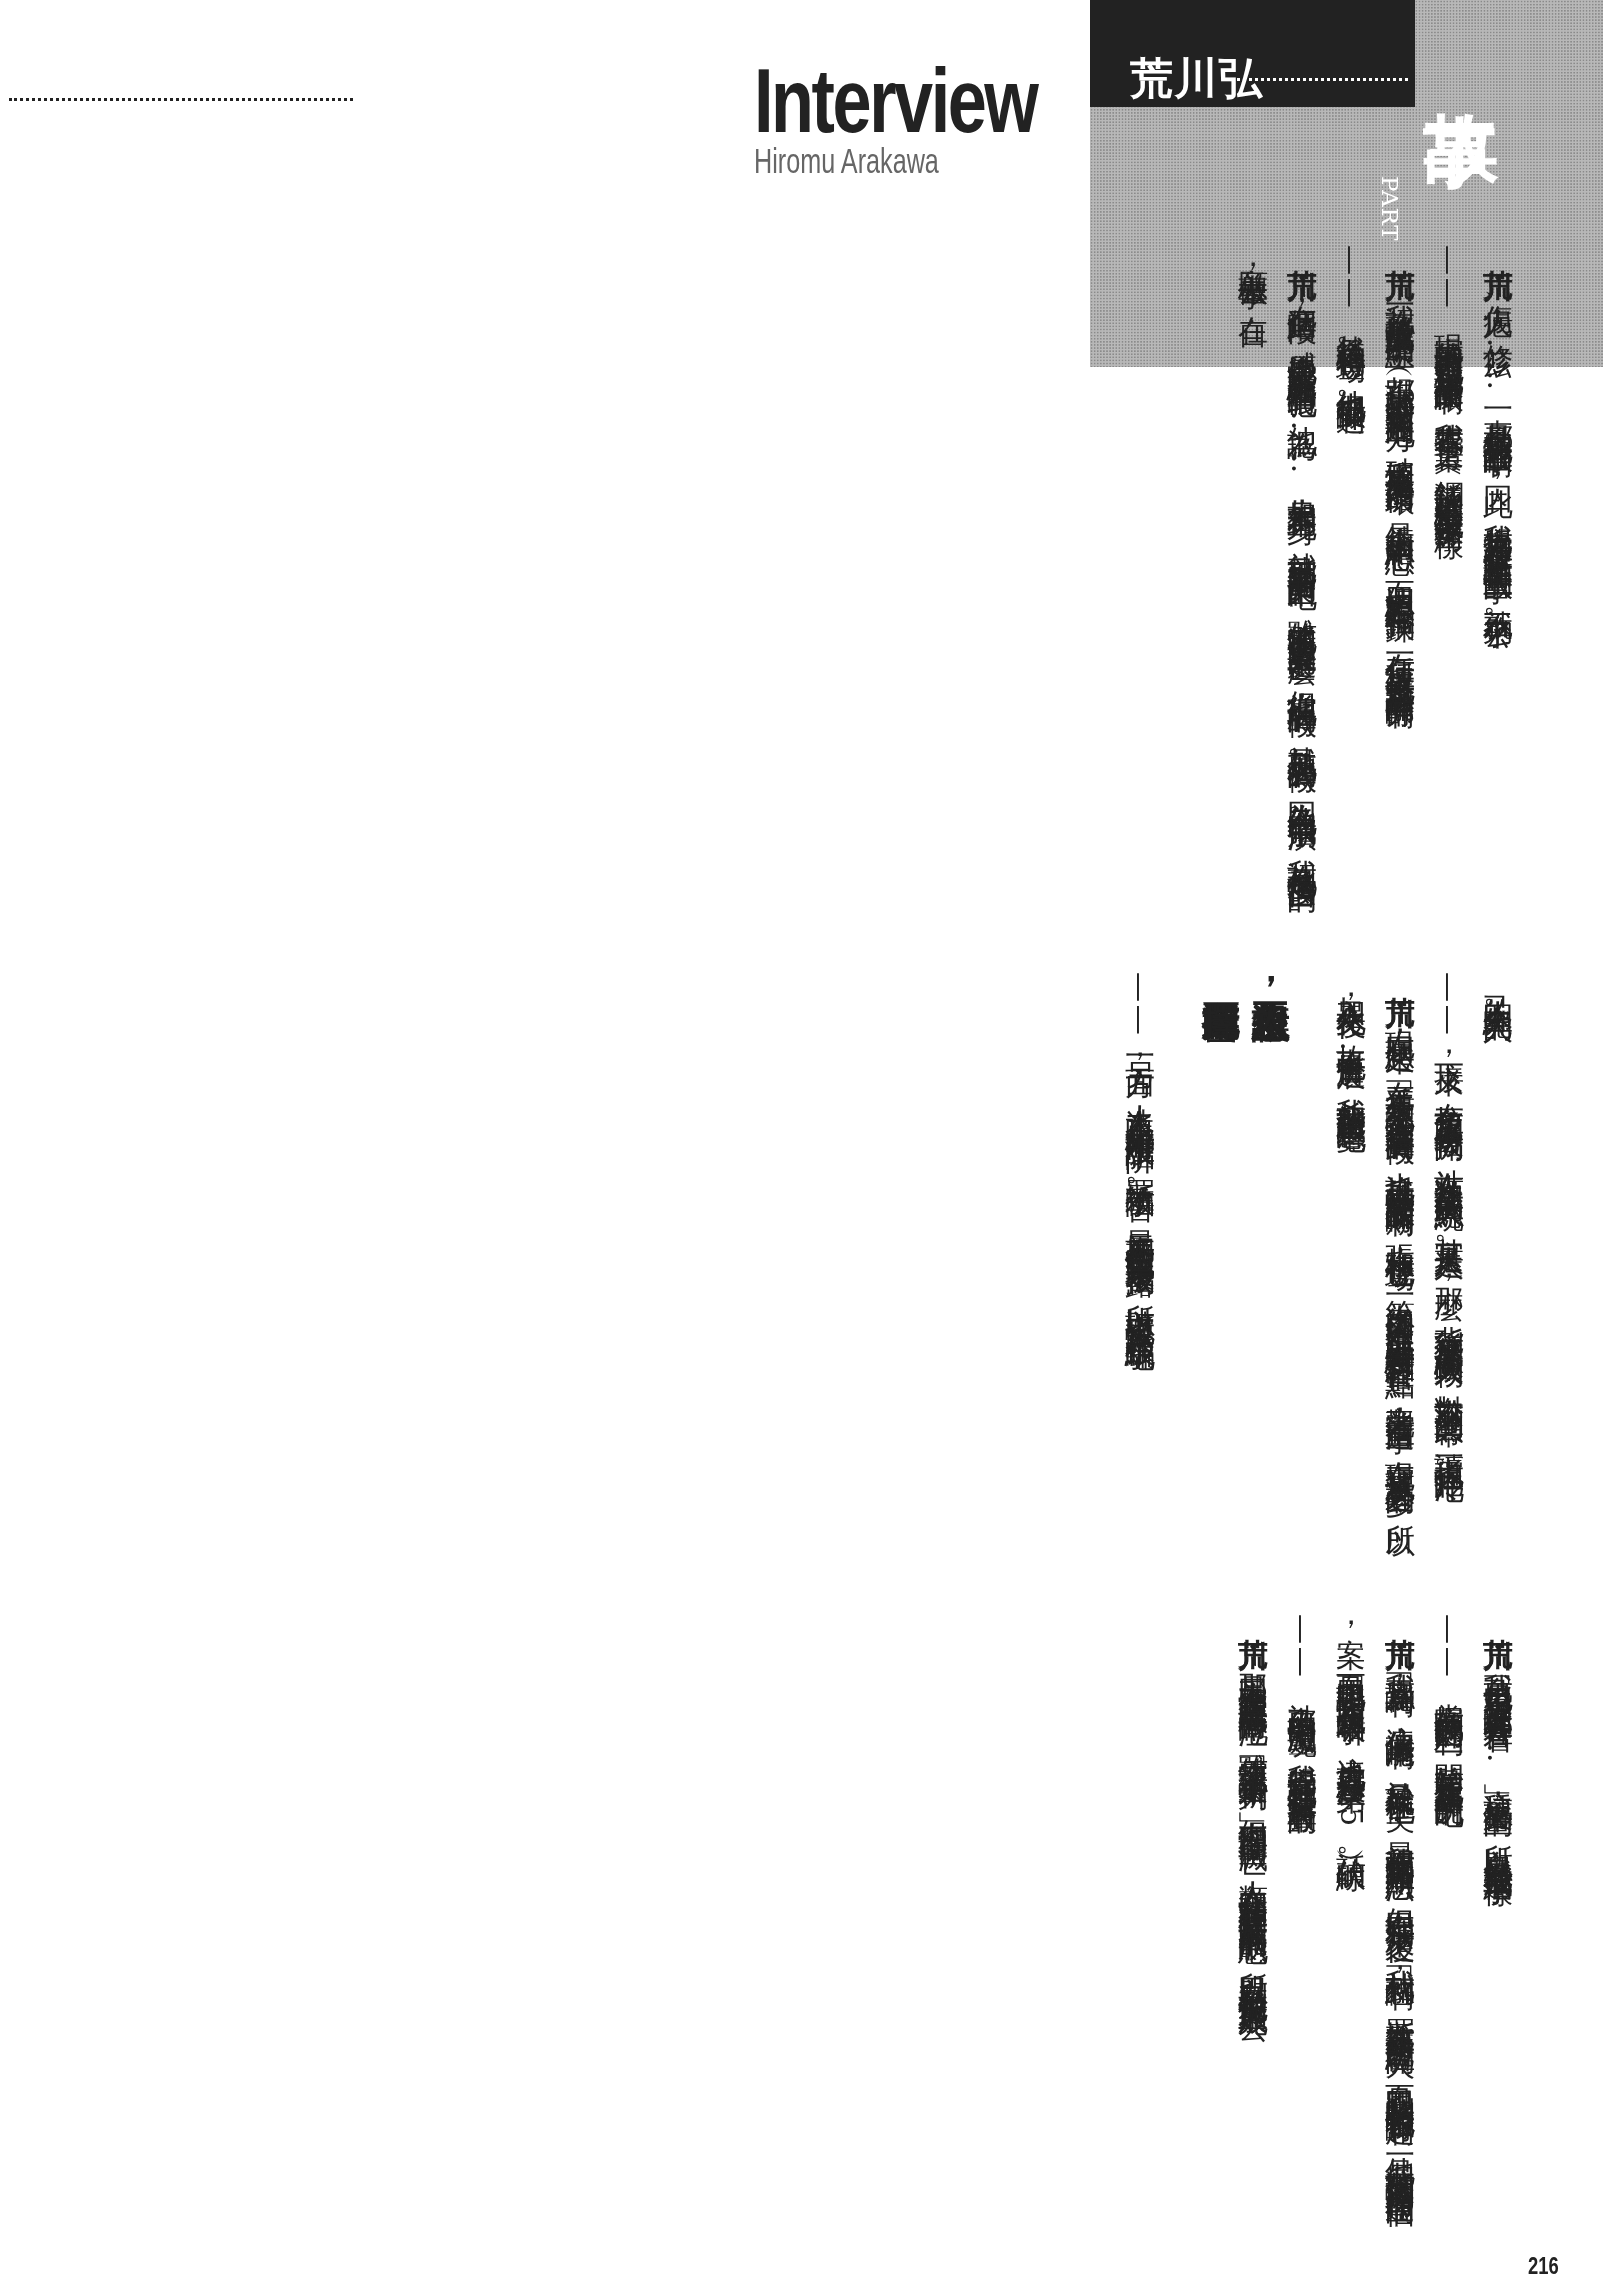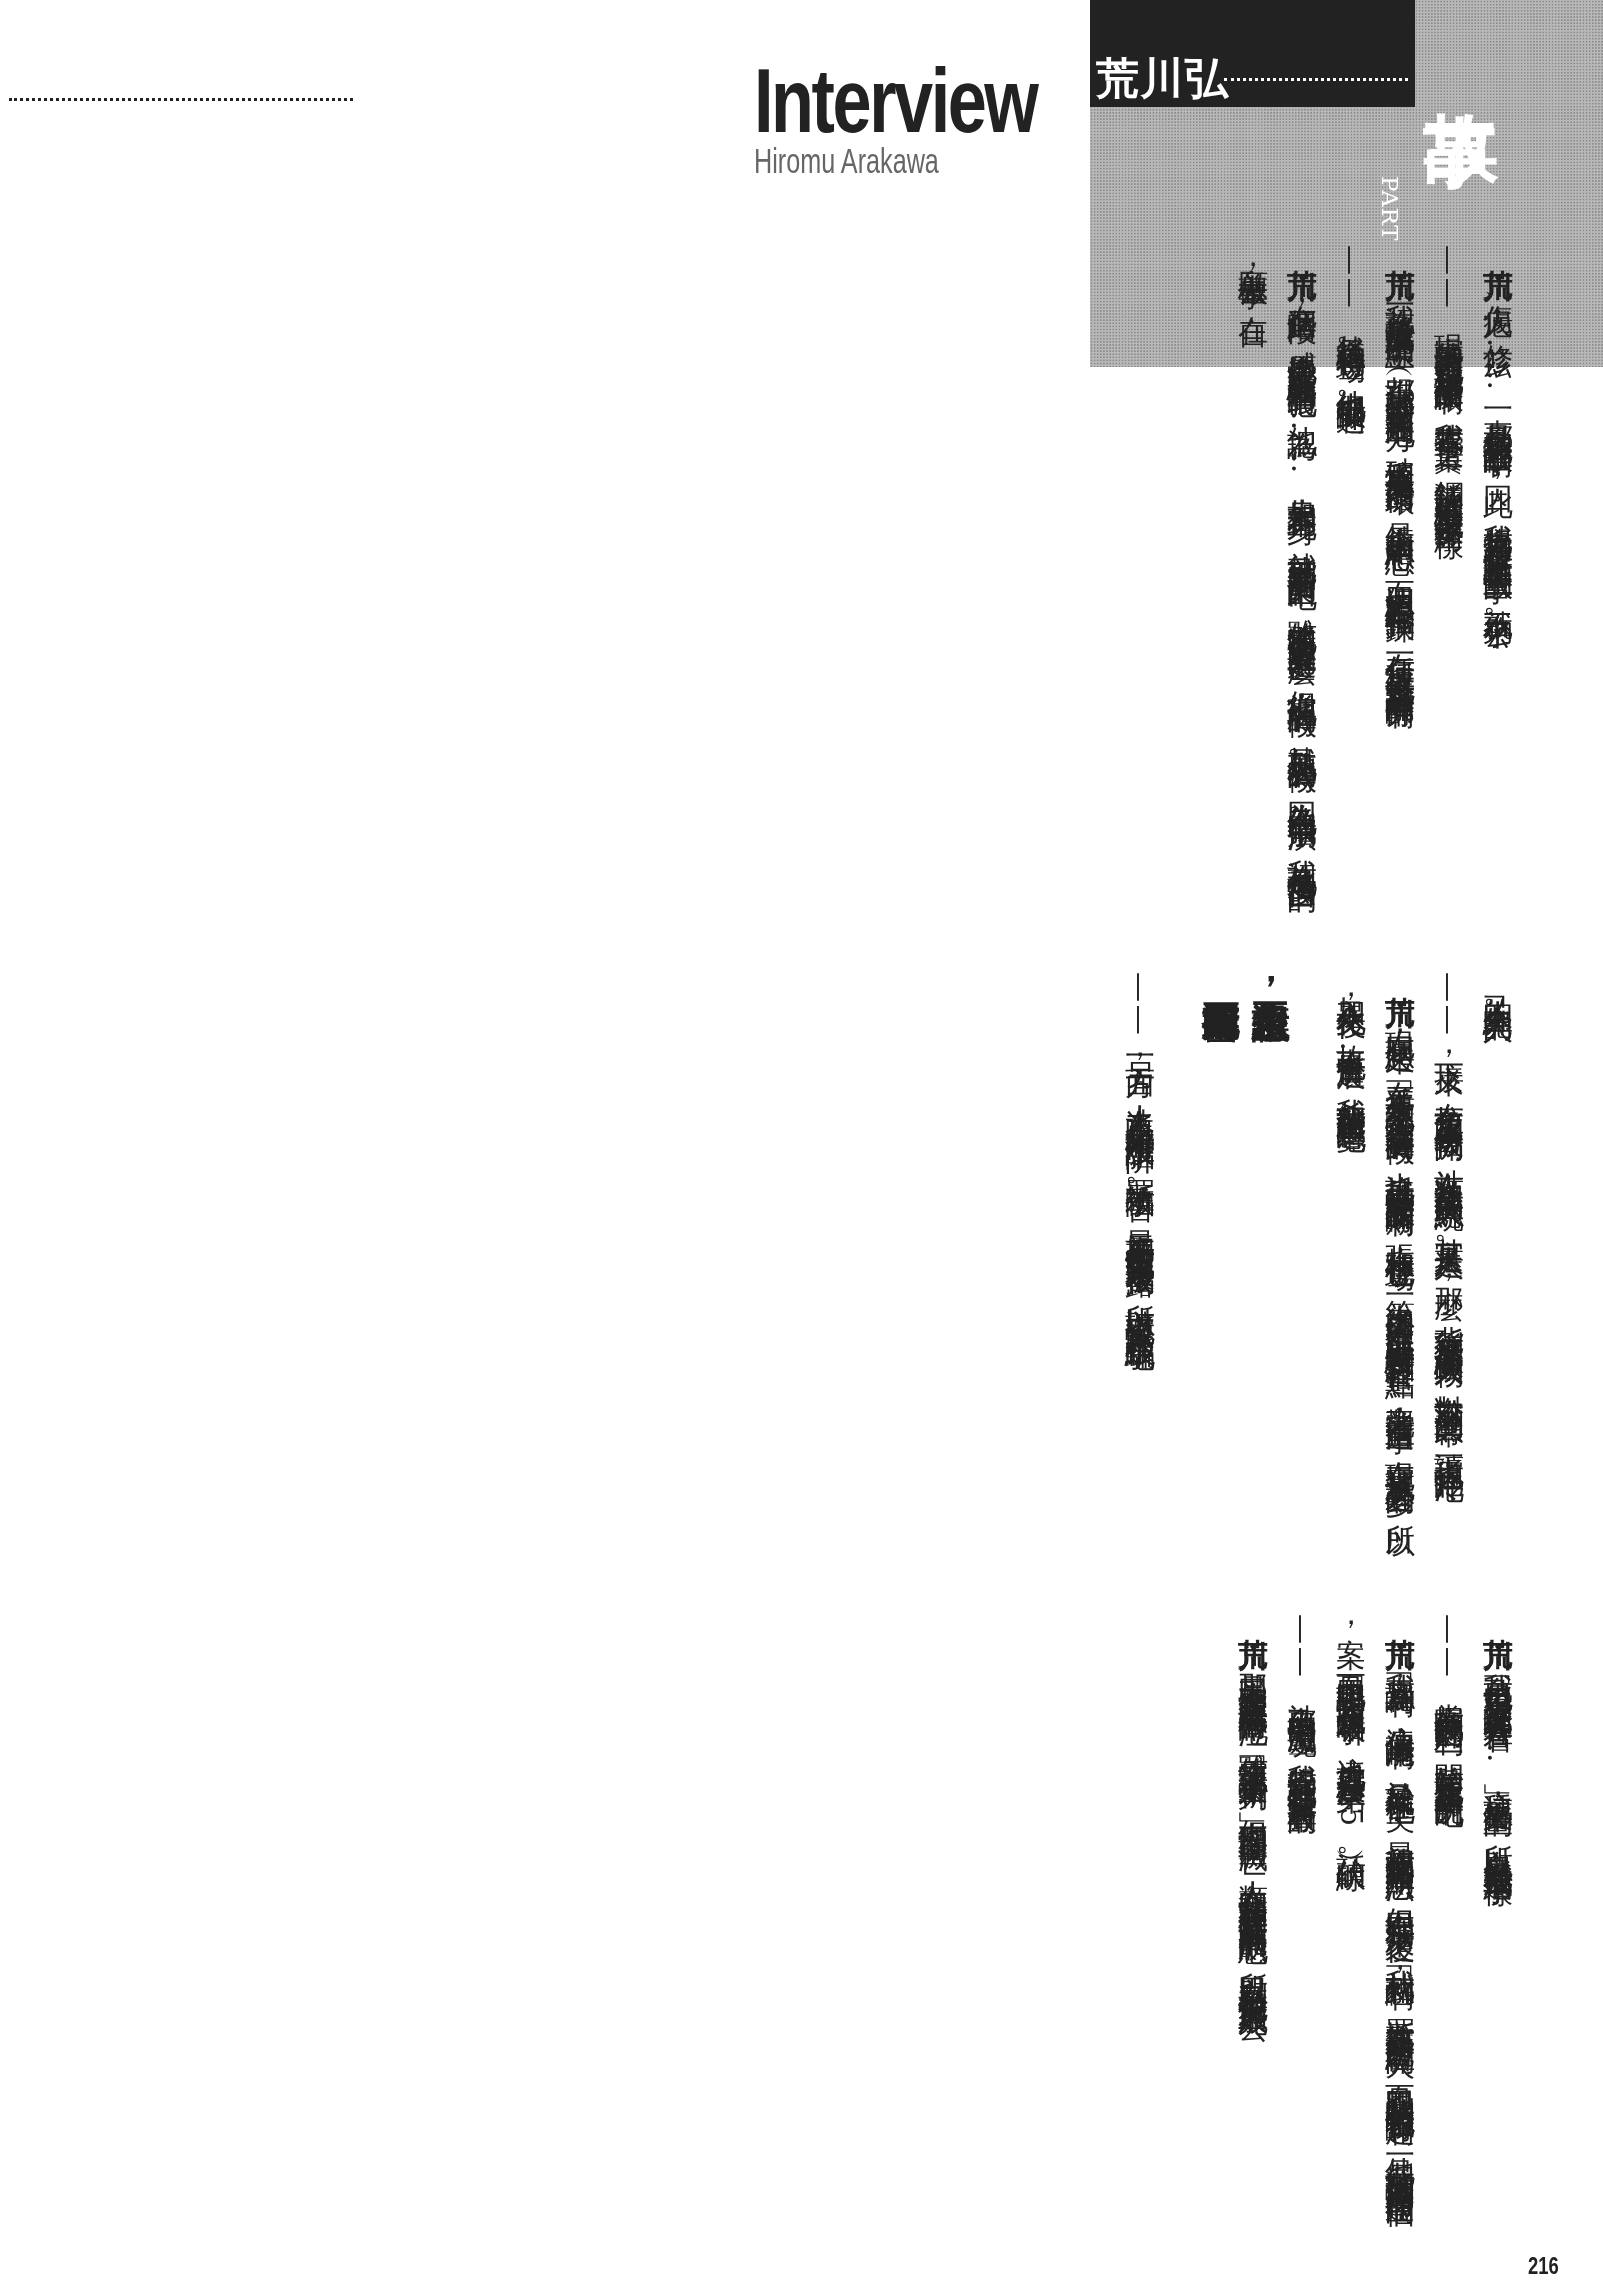--- a/index.html
+++ b/index.html
@@ -29,21 +29,21 @@
     position: absolute; left: 1090px; top: 0; width: 513px; height: 367px;
     background-color: #b8b8b8;
     background-image: radial-gradient(#8a8a8a 28%, transparent 30%);
     background-size: 3.1px 3.1px;
   }
   .black-box {
     position: absolute; left: 1090px; top: 0; width: 325px; height: 107px;
     background: #222222;
   }
   .name-jp {
-    position: absolute; left: 1096px; top: 54px;
+    position: absolute; left: 1130px; top: 54px;
     font-family: "DejaVu Serif", serif; font-weight: bold;
     font-size: 43px; line-height: 49px; color: #ffffff; letter-spacing: 1.5px;
   }
   .name-dots {
     position: absolute; left: 1224px; top: 78px; width: 184px; height: 0;
     border-top: 3.1px dotted #ffffff;
   }
   .section-title {
     position: absolute; left: 1423px; top: 54px;
     writing-mode: vertical-rl;

